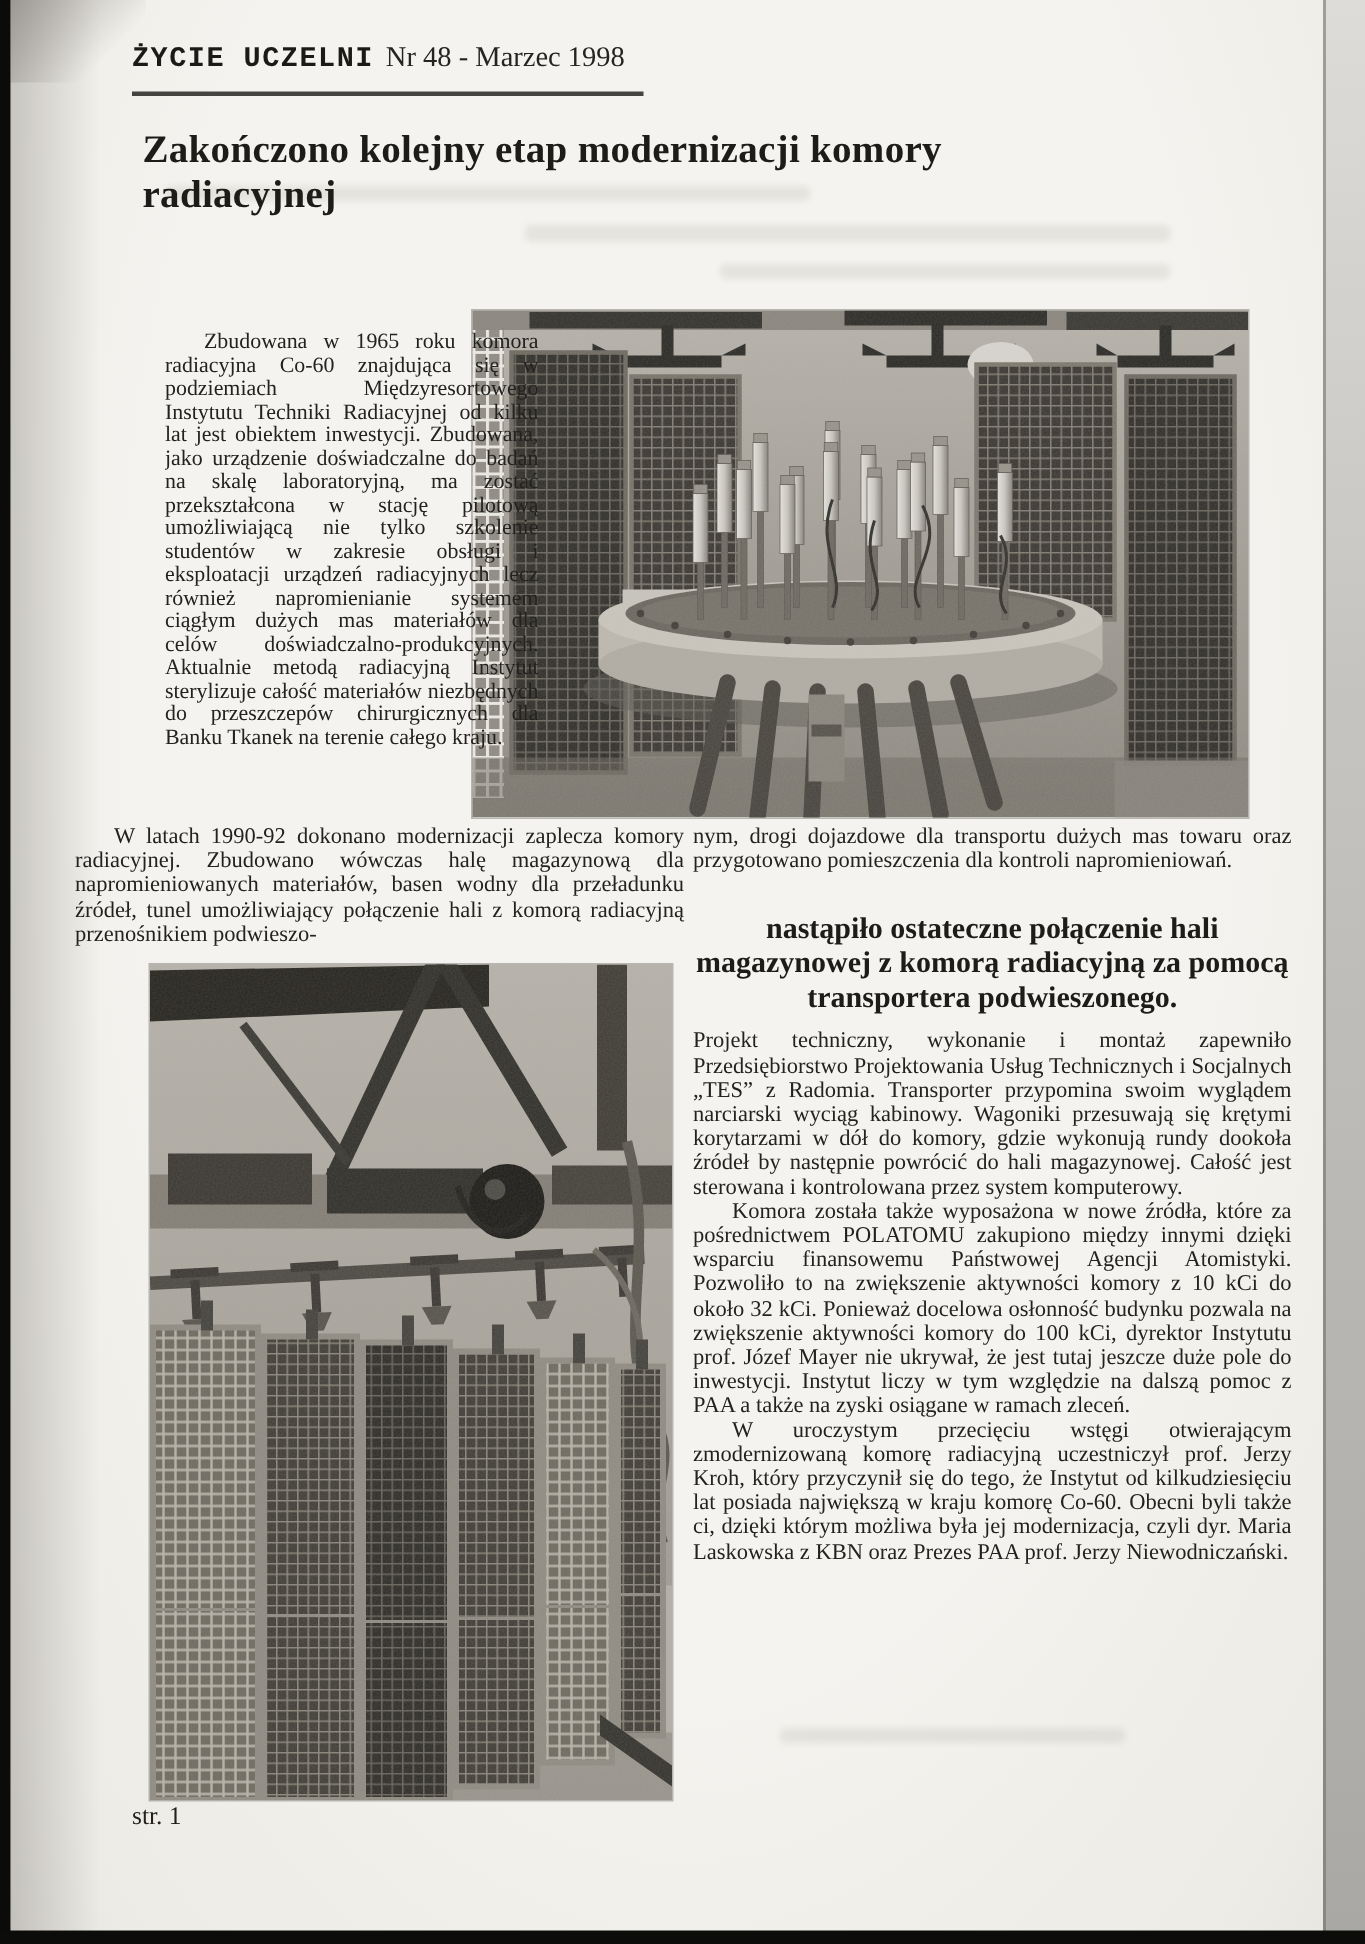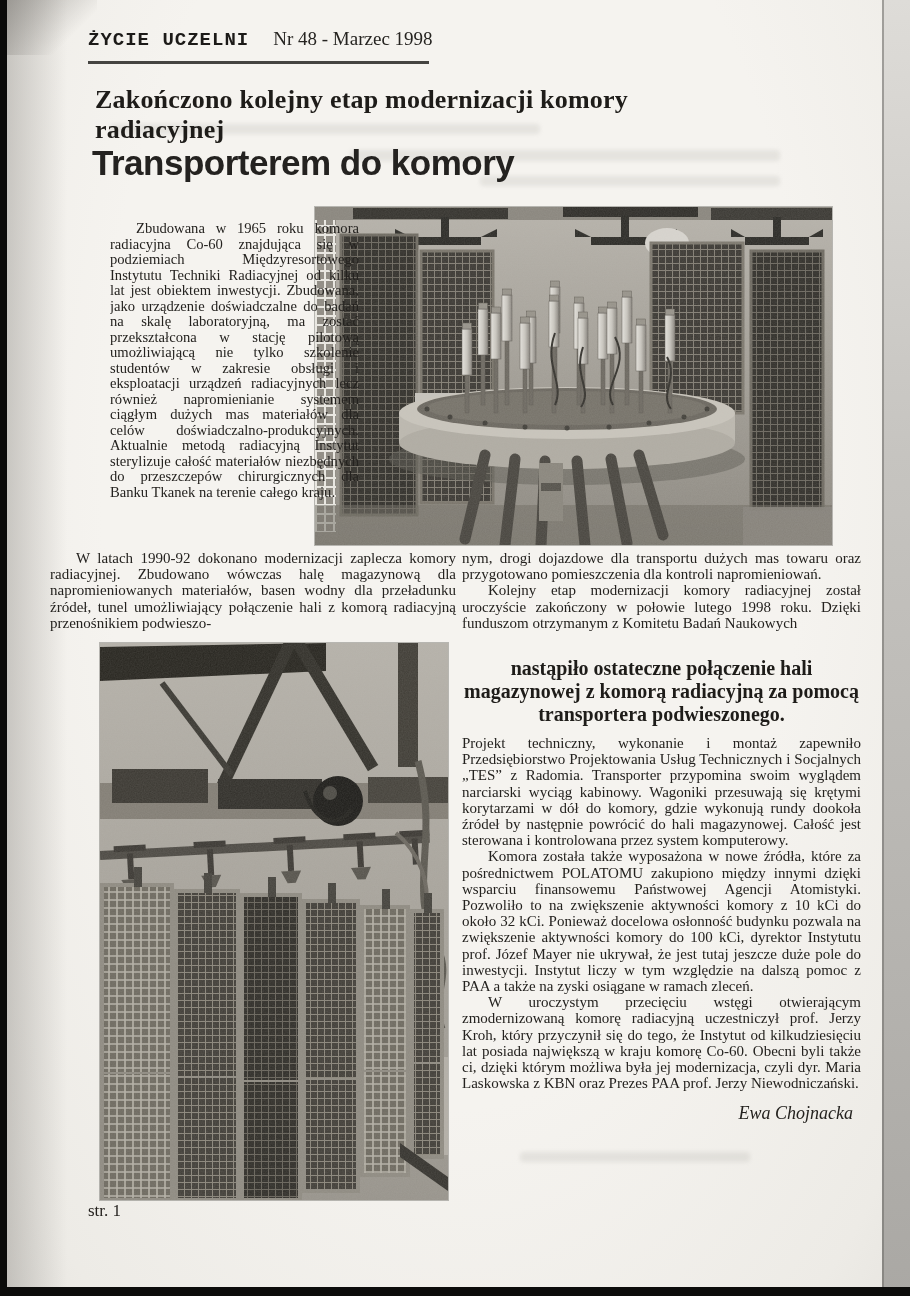--- a/index.html
+++ b/index.html
@@ -22,21 +22,21 @@
     border-left:2px solid rgba(110,108,104,.55);}
   .edge-bottom{position:absolute;left:0;bottom:0;width:100%;height:9px;background:#0c0c0b;}
   .ghost{position:absolute;background:rgba(118,112,103,.12);filter:blur(2px);border-radius:4px;}
 
   
   .masthead{position:absolute;left:88px;top:28px;white-space:nowrap;}
   .masthead .logo{
     font-family:Liberation Mono, monospace;
     font-weight:bold;font-size:19px;letter-spacing:1px;color:#1c1a18;
   }
-  .masthead .issue{font-size:19px;color:#262421;margin-left:20px;}
+  .masthead .issue{font-size:19px;color:#262421;margin-left:4px;}
   .header-rule{position:absolute;left:88px;top:61px;width:341px;height:3px;background:#454441;}
 
   .kicker{
     position:absolute;left:95px;top:85px;width:620px;
     font-weight:bold;font-size:26px;letter-spacing:.2px;color:#1e1c19;
   }
   .headline{
     position:absolute;left:92px;top:143px;width:520px;
     font-family:"Liberation Sans","DejaVu Sans",sans-serif;
     font-weight:700;font-size:35px;letter-spacing:-.5px;color:#242220;
@@ -81,21 +81,20 @@
   <div class="ghost" style="left:480px;top:176px;width:300px;height:10px;"></div>
   <div class="ghost" style="left:520px;top:1152px;width:230px;height:10px;"></div>
 
   <div class="masthead">
     <span class="logo">ŻYCIE UCZELNI</span>
     <span class="issue">Nr 48 - Marzec 1998</span>
   </div>
   <div class="header-rule"></div>
 
   <div class="kicker">Zakończono kolejny etap modernizacji komory radiacyjnej</div>
-  <h1 class="headline" style="margin:0;">Transporterem do komory</h1>
 
   <div class="photo photo1">
     <svg viewBox="0 0 517 338" preserveAspectRatio="none">
       <defs>
         <linearGradient id="wall1" x1="0" y1="0" x2="0" y2="1">
           <stop offset="0" stop-color="#b7b3ab"></stop>
             <stop offset="1" stop-color="#8d8981"></stop>
         </linearGradient>
         <linearGradient id="rodg" x1="0" y1="0" x2="1" y2="0">
           <stop offset="0" stop-color="#e6e4de"></stop>
@@ -245,26 +244,24 @@
   <div class="col-left bodytext">
     <p class="para indent">Zbudowana w 1965 roku komora radiacyjna Co-60 znajdująca się w podziemiach Międzyresortowego Instytutu Techniki Radiacyjnej od kilku lat jest obiektem inwestycji. Zbudowana, jako urządzenie doświadczalne do badań na skalę laboratoryjną, ma zostać przekształcona w stację pilotową umożliwiającą nie tylko szkolenie studentów w zakresie obsługi i eksploatacji urządzeń radiacyjnych lecz również napromienianie systemem ciągłym dużych mas materiałów dla celów doświadczalno-produkcyjnych. Aktualnie metodą radiacyjną Instytut sterylizuje całość materiałów niezbędnych do przeszczepów chirurgicznych dla Banku Tkanek na terenie całego kraju.</p>
   </div>
 
   <div class="para-wide bodytext">
     <p class="para indent">W latach 1990-92 dokonano modernizacji zaplecza komory radiacyjnej. Zbudowano wówczas halę magazynową dla napromieniowanych materiałów, basen wodny dla przeładunku źródeł, tunel umożliwiający połączenie hali z komorą radiacyjną przenośnikiem podwieszo-</p>
   </div>
 
   <div class="col-right bodytext">
     <p class="para">nym, drogi dojazdowe dla transportu dużych mas towaru oraz przygotowano pomieszczenia dla kontroli napromieniowań.</p>
-    <p class="para indent">Kolejny etap modernizacji komory radiacyjnej został uroczyście zakończony w połowie lutego 1998 roku. Dzięki funduszom otrzymanym z Komitetu Badań Naukowych</p>
     <p class="para pull-quote">nastąpiło ostateczne połączenie hali magazynowej z komorą radiacyjną za pomocą transportera podwieszonego.</p>
     <p class="para">Projekt techniczny, wykonanie i montaż zapewniło Przedsiębiorstwo Projektowania Usług Technicznych i Socjalnych „TES” z Radomia. Transporter przypomina swoim wyglądem narciarski wyciąg kabinowy. Wagoniki przesuwają się krętymi korytarzami w dół do komory, gdzie wykonują rundy dookoła źródeł by następnie powrócić do hali magazynowej. Całość jest sterowana i kontrolowana przez system komputerowy.</p>
     <p class="para indent">Komora została także wyposażona w nowe źródła, które za pośrednictwem POLATOMU zakupiono między innymi dzięki wsparciu finansowemu Państwowej Agencji Atomistyki. Pozwoliło to na zwiększenie aktywności komory z 10 kCi do około 32 kCi. Ponieważ docelowa osłonność budynku pozwala na zwiększenie aktywności komory do 100 kCi, dyrektor Instytutu prof. Józef Mayer nie ukrywał, że jest tutaj jeszcze duże pole do inwestycji. Instytut liczy w tym względzie na dalszą pomoc z PAA a także na zyski osiągane w ramach zleceń.</p>
     <p class="para indent">W uroczystym przecięciu wstęgi otwierającym zmodernizowaną komorę radiacyjną uczestniczył prof. Jerzy Kroh, który przyczynił się do tego, że Instytut od kilkudziesięciu lat posiada największą w kraju komorę Co-60. Obecni byli także ci, dzięki którym możliwa była jej modernizacja, czyli dyr. Maria Laskowska z KBN oraz Prezes PAA prof. Jerzy Niewodniczański.</p>
-    <div class="byline">Ewa Chojnacka</div>
   </div>
 
   <div class="photo photo2">
     <svg viewBox="0 0 348 557" preserveAspectRatio="none">
       <defs>
         <linearGradient id="wall2" x1="0" y1="0" x2="0" y2="1">
           <stop offset="0" stop-color="#b6b2aa"></stop>
             <stop offset="1" stop-color="#98948c"></stop>
         </linearGradient>
         <pattern id="gdk2" width="7" height="7" patternUnits="userSpaceOnUse">

